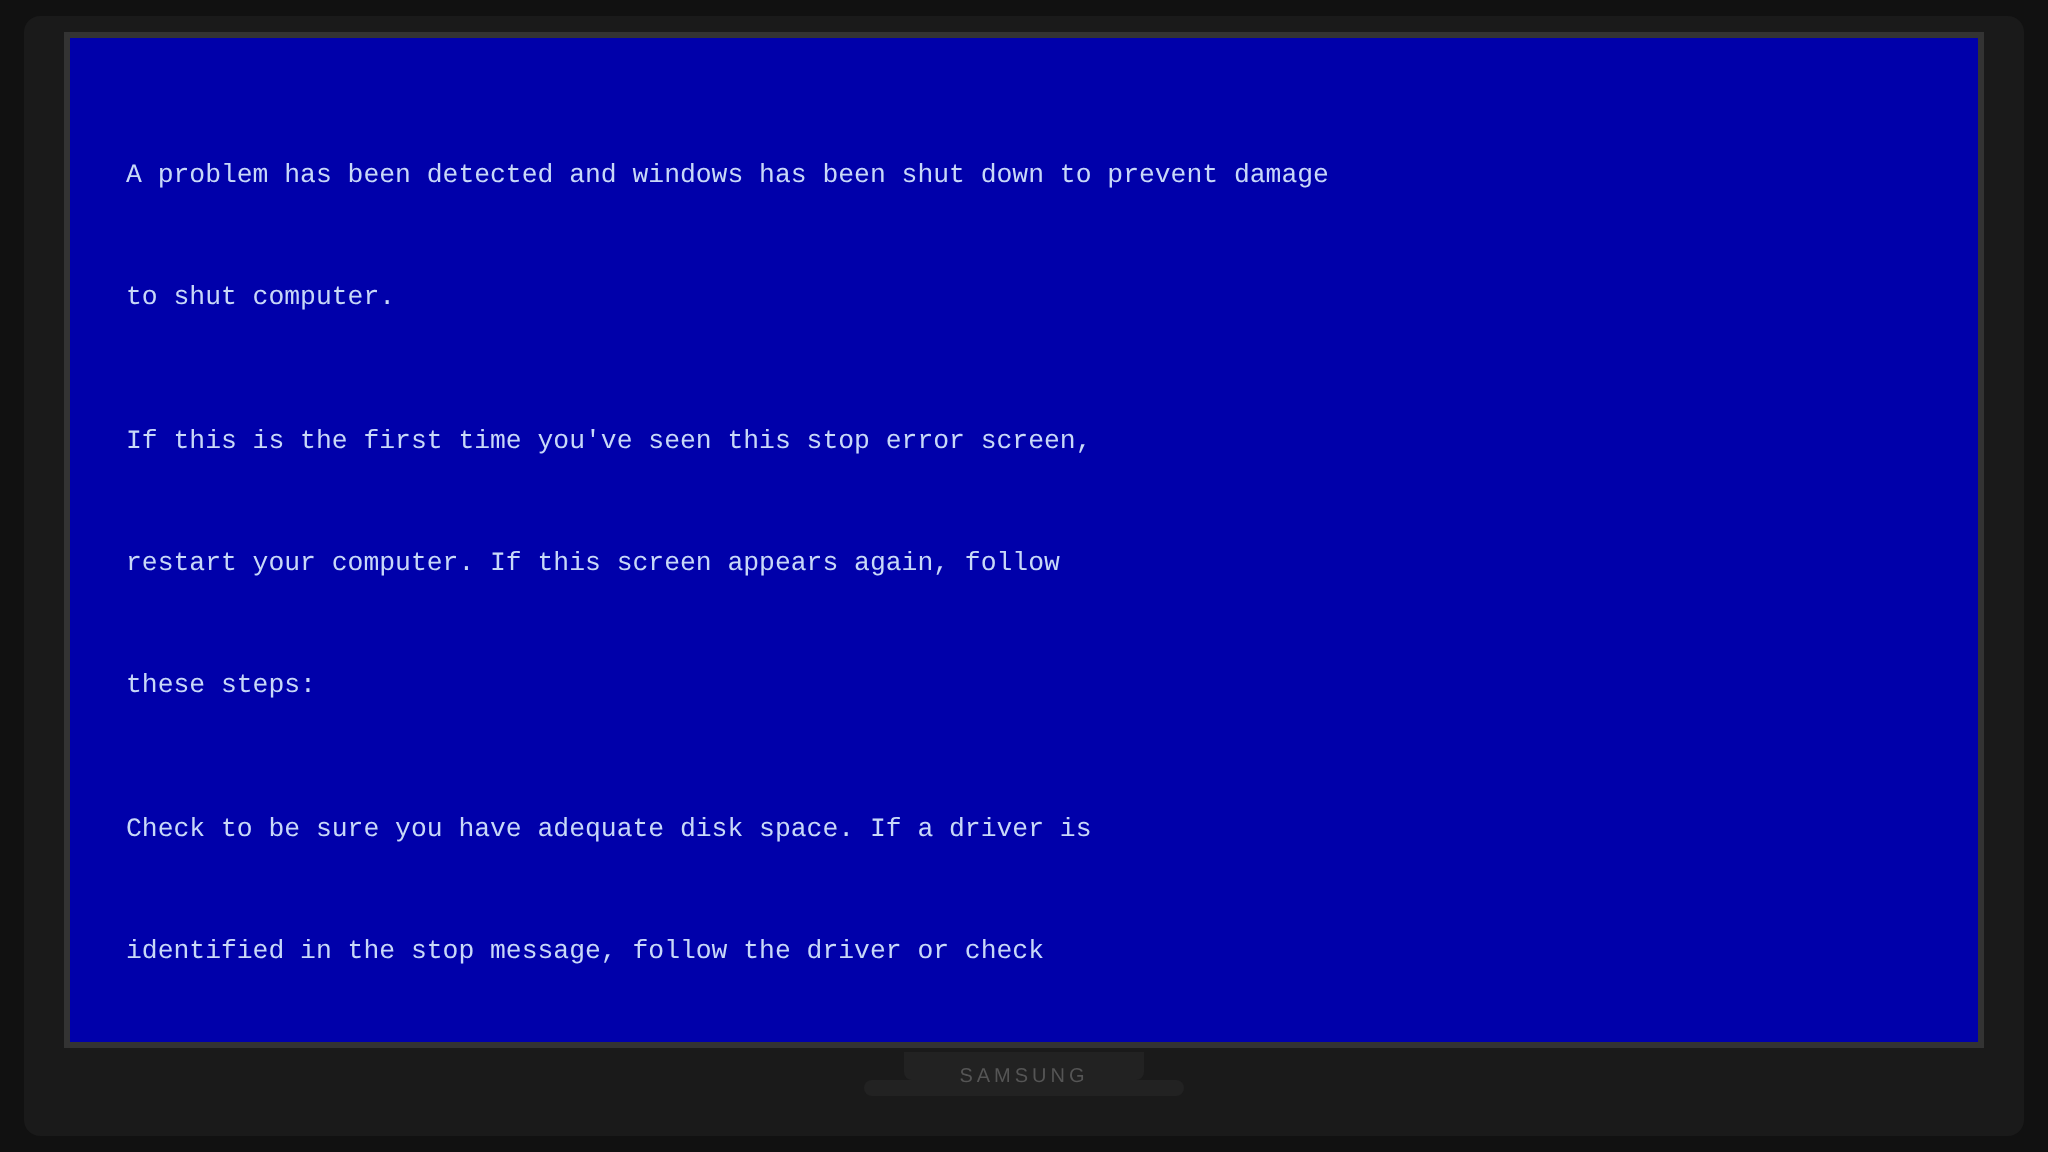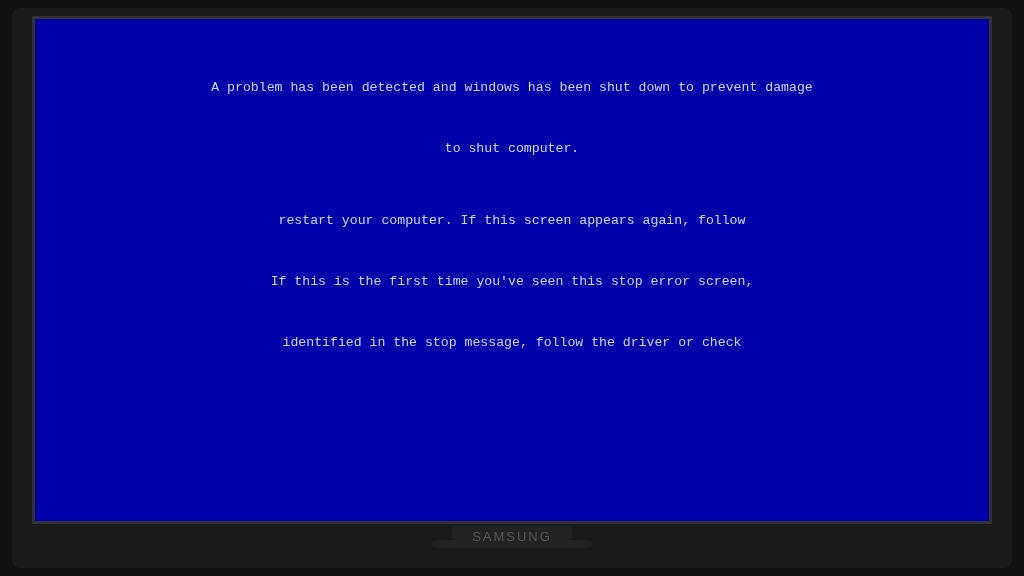--- a/index.html
+++ b/index.html
@@ -47,62 +47,63 @@
       font-family: 'Courier New', Courier, monospace;
       font-size: 13.2px;
       line-height: 1.55;
       color: #c8d8f8;
       white-space: pre-wrap;
       word-break: break-all;
     }
 
     .bsod-content p {
       margin-bottom: 10px;
-      text-align: center;
     }
 
     .bsod-content .no-margin {
       margin-bottom: 0;
     }
 
     .monitor-base {
       width: 120px;
       height: 14px;
       background: #222;
       border-radius: 0 0 4px 4px;
       margin-top: 2px;
     }
 
     .monitor-label {
       position: absolute;
       bottom: 24px;
       font-family: Arial, sans-serif;
-      font-size: 13px;
+      font-size: 10px;
       color: #555;
       letter-spacing: 2px;
     }
 
     .bottom-stand {
       width: 160px;
       height: 8px;
       background: #222;
       border-radius: 4px;
       margin-top: 0;
     }
   </style>
 </head>
 <body>
 
 <div class="monitor-outer">
   <div class="screen">
     <div class="bsod-content">
       <p class="no-margin">A problem has been detected and windows has been shut down to prevent damage</p>
       <p>to shut computer.</p>
+      <p class="no-margin">If this is the first time you've seen this stop error screen,</p>
       <p class="no-margin">restart your computer. If this screen appears again, follow</p>
-      <p class="no-margin">If this is the first time you've seen this stop error screen,</p>
+      <p>these steps:</p>
+      <p class="no-margin">Check to be sure you have adequate disk space. If a driver is</p>
       <p class="no-margin">identified in the stop message, follow the driver or check</p>
       
       
       
       
       
       
       
       
       

